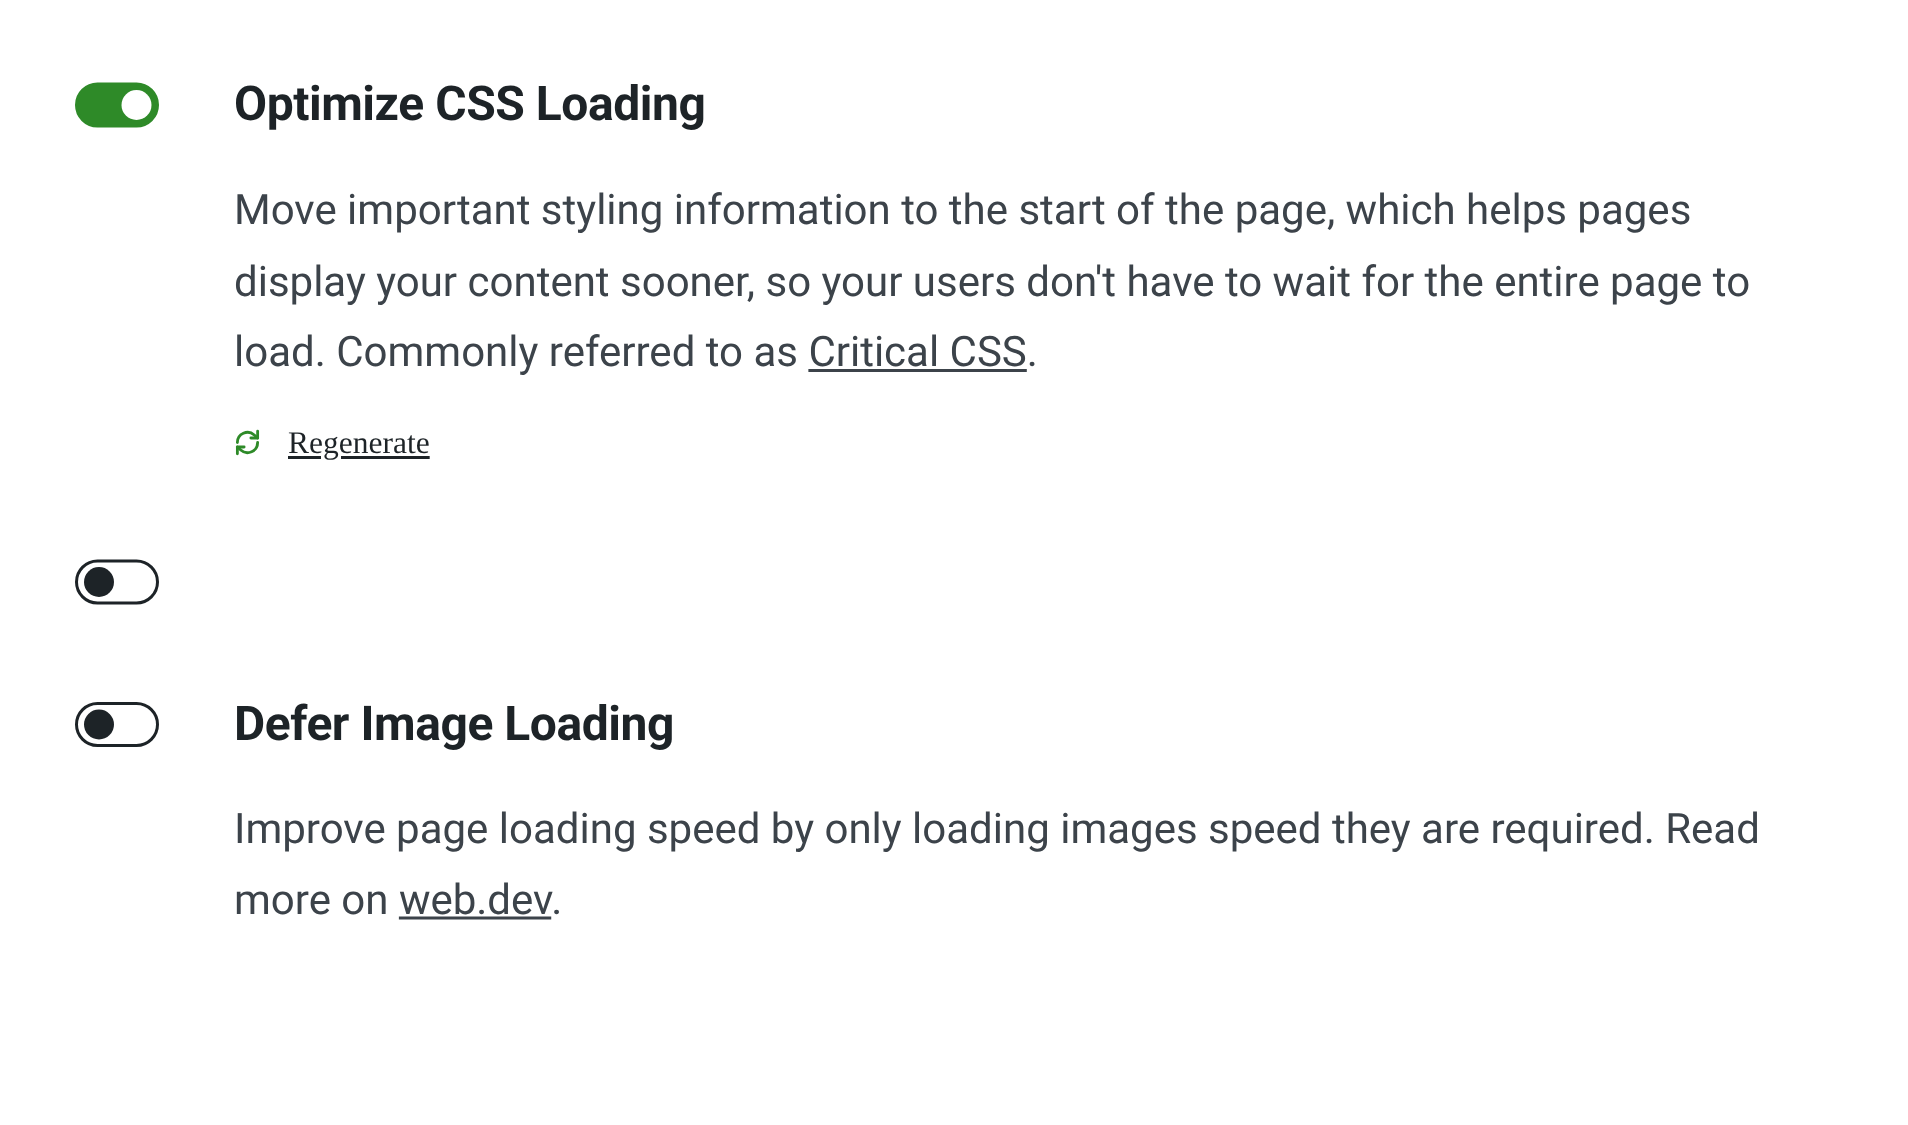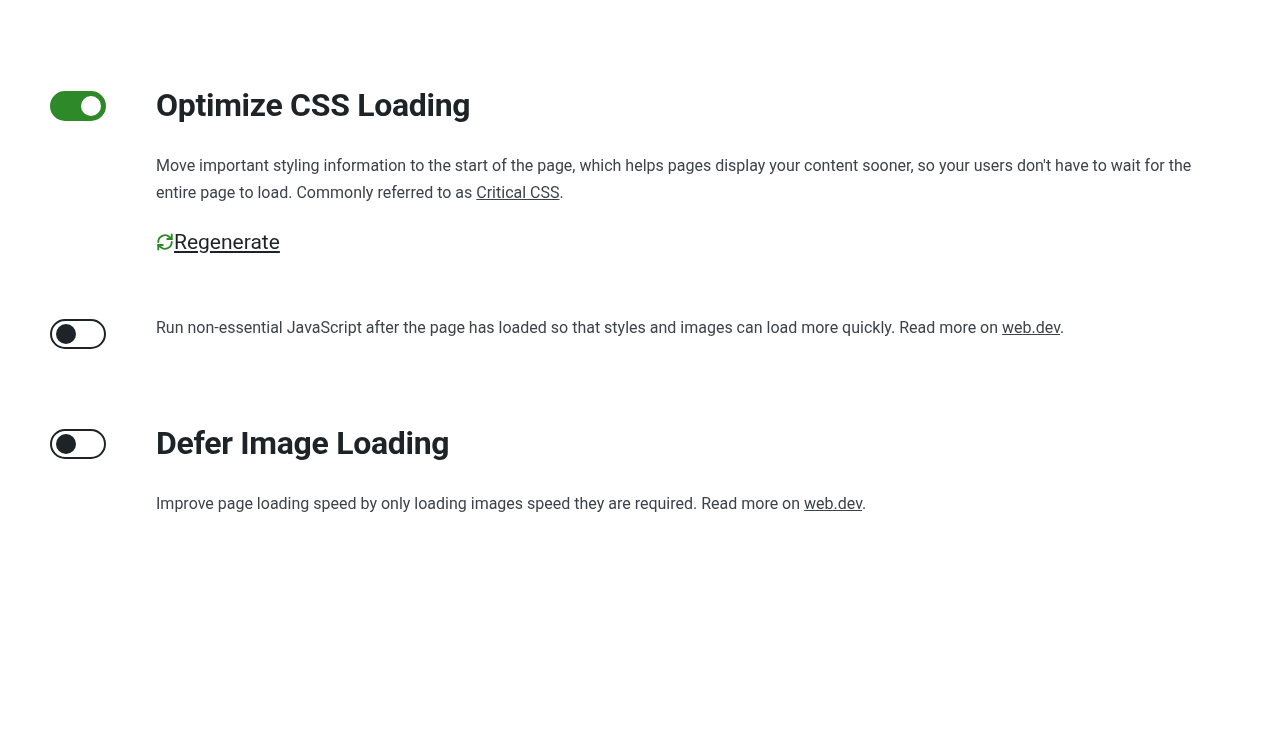--- a/index.html
+++ b/index.html
@@ -11,21 +11,20 @@
       font-family: -apple-system, BlinkMacSystemFont, "Segoe UI", Roboto, Helvetica, Arial, sans-serif;
       background: #fff;
       color: #1d2327;
       padding: 50px 50px 30px 50px;
       width: 1272px;
     }
     .setting-row {
       display: flex;
       align-items: flex-start;
       margin-bottom: 60px;
-      margin-top: 36px;
     }
     .toggle {
       width: 56px;
       height: 30px;
       border-radius: 15px;
       position: relative;
       flex-shrink: 0;
       margin-top: 5px;
       margin-right: 50px;
       cursor: pointer;
@@ -59,21 +58,21 @@
       flex: 1;
     }
     .setting-title {
       font-size: 32px;
       font-weight: 700;
       color: #1d2327;
       margin-bottom: 28px;
       letter-spacing: -0.3px;
     }
     .setting-desc {
-      font-size: 16px;
+      font-size: 28px;
       line-height: 1.7;
       color: #3c434a;
       margin-bottom: 22px;
     }
     .setting-desc a, .link {
       color: #3c434a;
       text-decoration: underline;
       cursor: pointer;
     }
     .status-row {
@@ -82,24 +81,25 @@
       justify-content: space-between;
       margin-top: 24px;
     }
     .status-text {
       font-size: 21px;
       color: #787c82;
     }
     .regenerate {
       display: inline-flex;
       align-items: center;
-      gap: 0;
+      gap: 18px;
       cursor: pointer;
       font-size: 21px;
       color: #1d2327;
+      font-family: Liberation Serif, serif;
     }
     .regenerate-label {
       text-decoration: underline;
     }
     .refresh-icon {
       width: 18px;
       height: 18px;
       color: #2e8a28;
     }
   </style>
@@ -127,23 +127,20 @@
       </span>
     </div>
   </div>
 </div>
 
 <div class="setting-row">
   <div class="toggle off">
     <div class="toggle-knob"></div>
   </div>
   <div class="setting-content">
-    <p class="setting-desc">
-      <span>Run non-essential JavaScript after the page has loaded so that styles and images can load more quickly. Read more on </span><a class="link">web.dev</a><span>.</span>
-    </p>
   </div>
 </div>
 
 <div class="setting-row">
   <div class="toggle off">
     <div class="toggle-knob"></div>
   </div>
   <div class="setting-content">
     <h2 class="setting-title">Defer Image Loading</h2>
     <p class="setting-desc">

